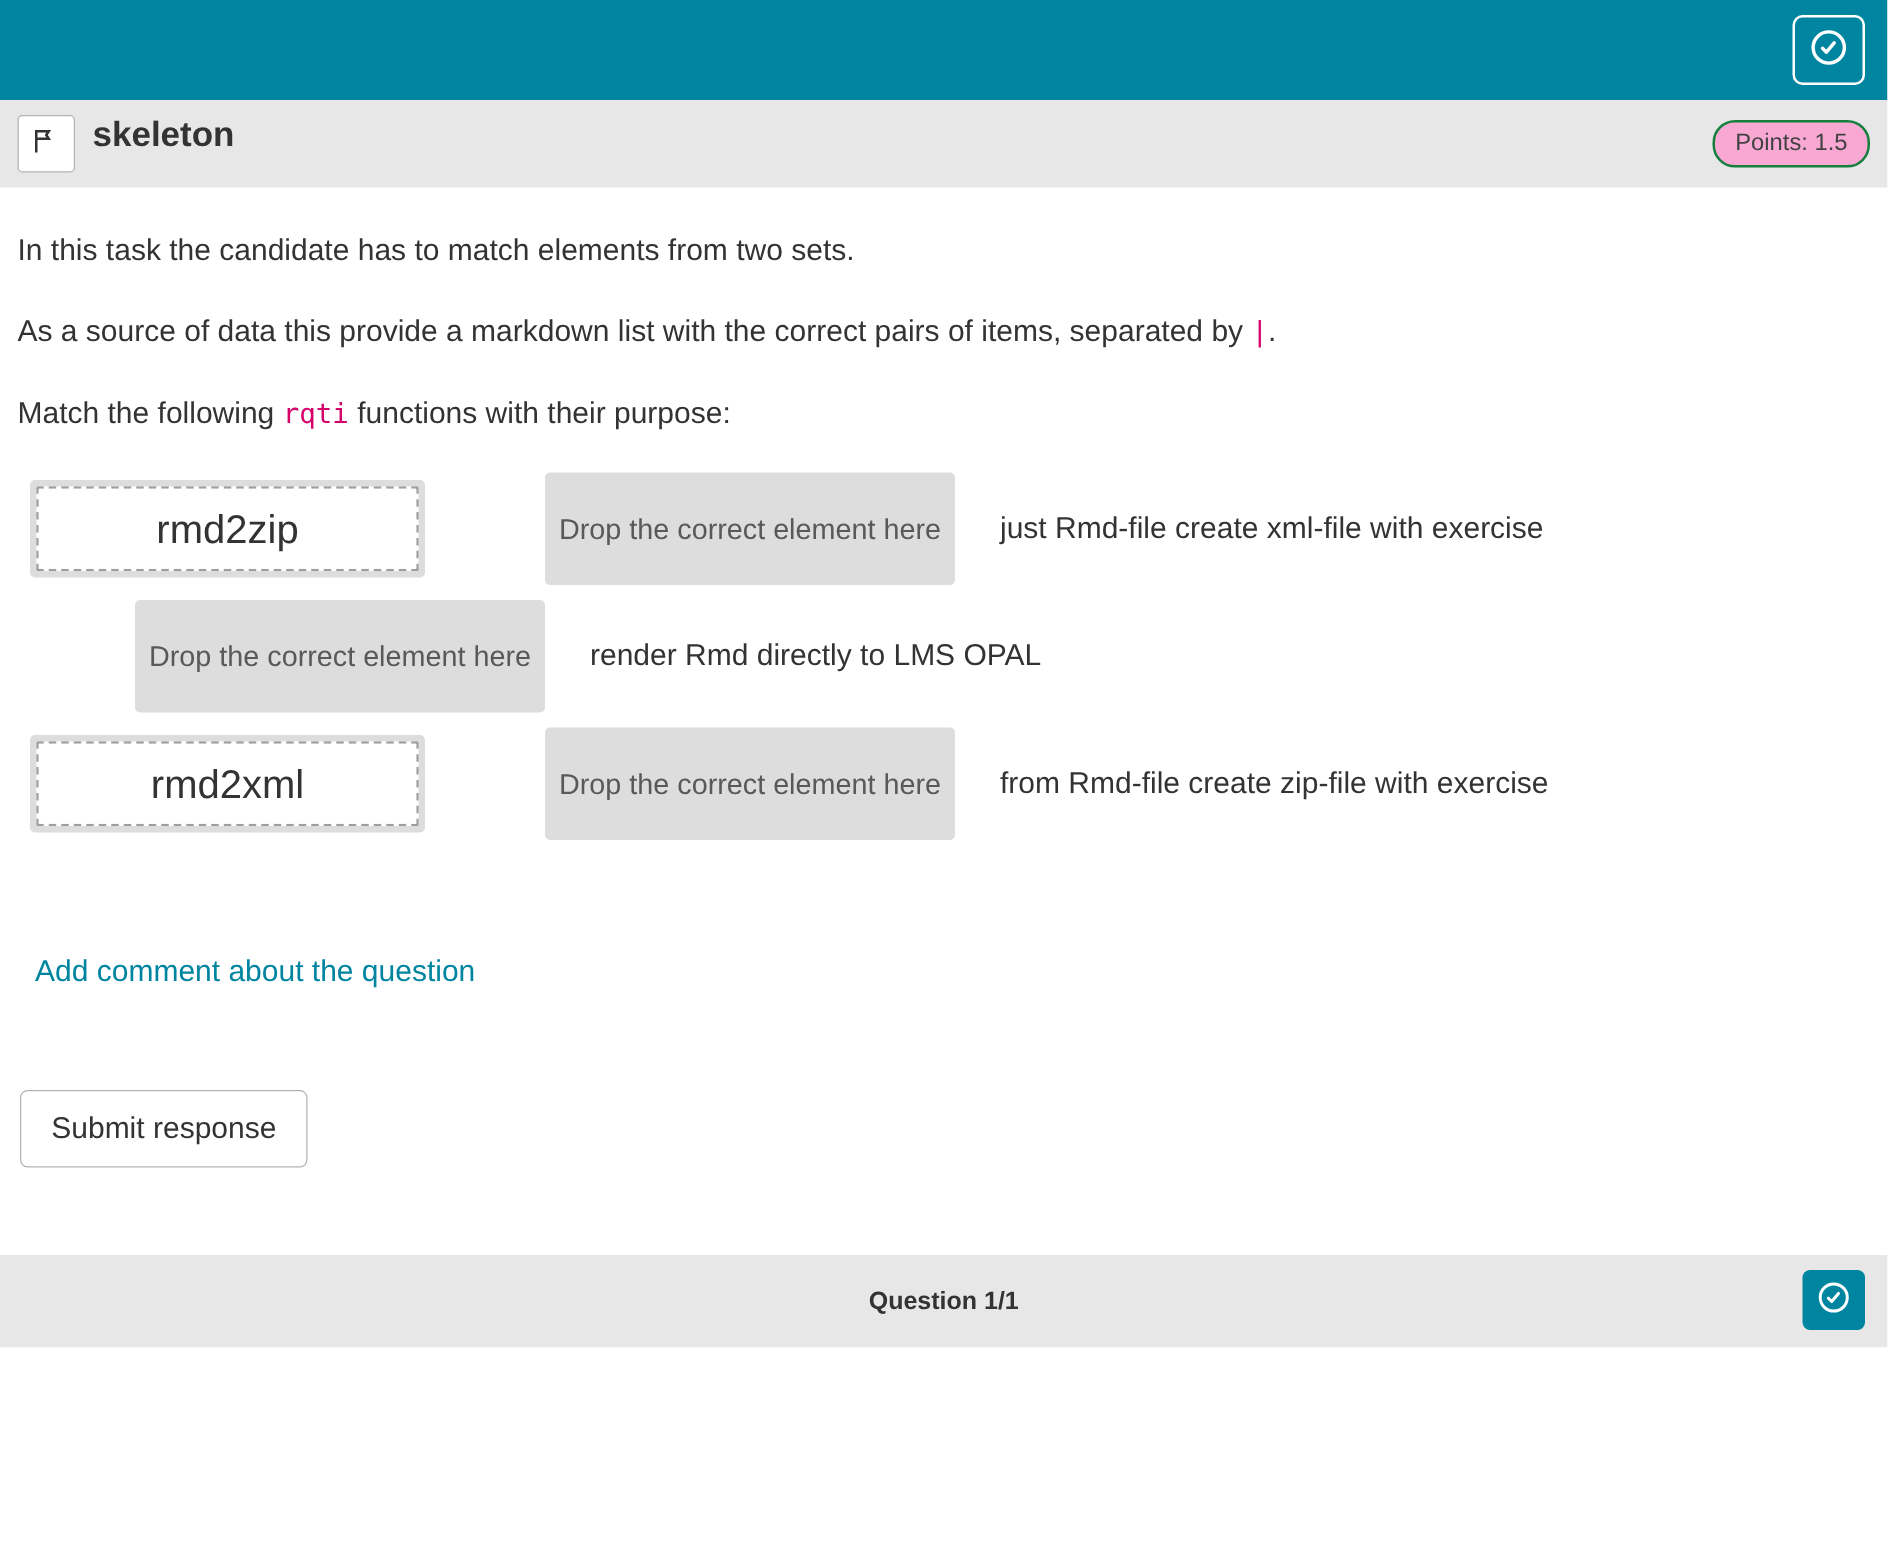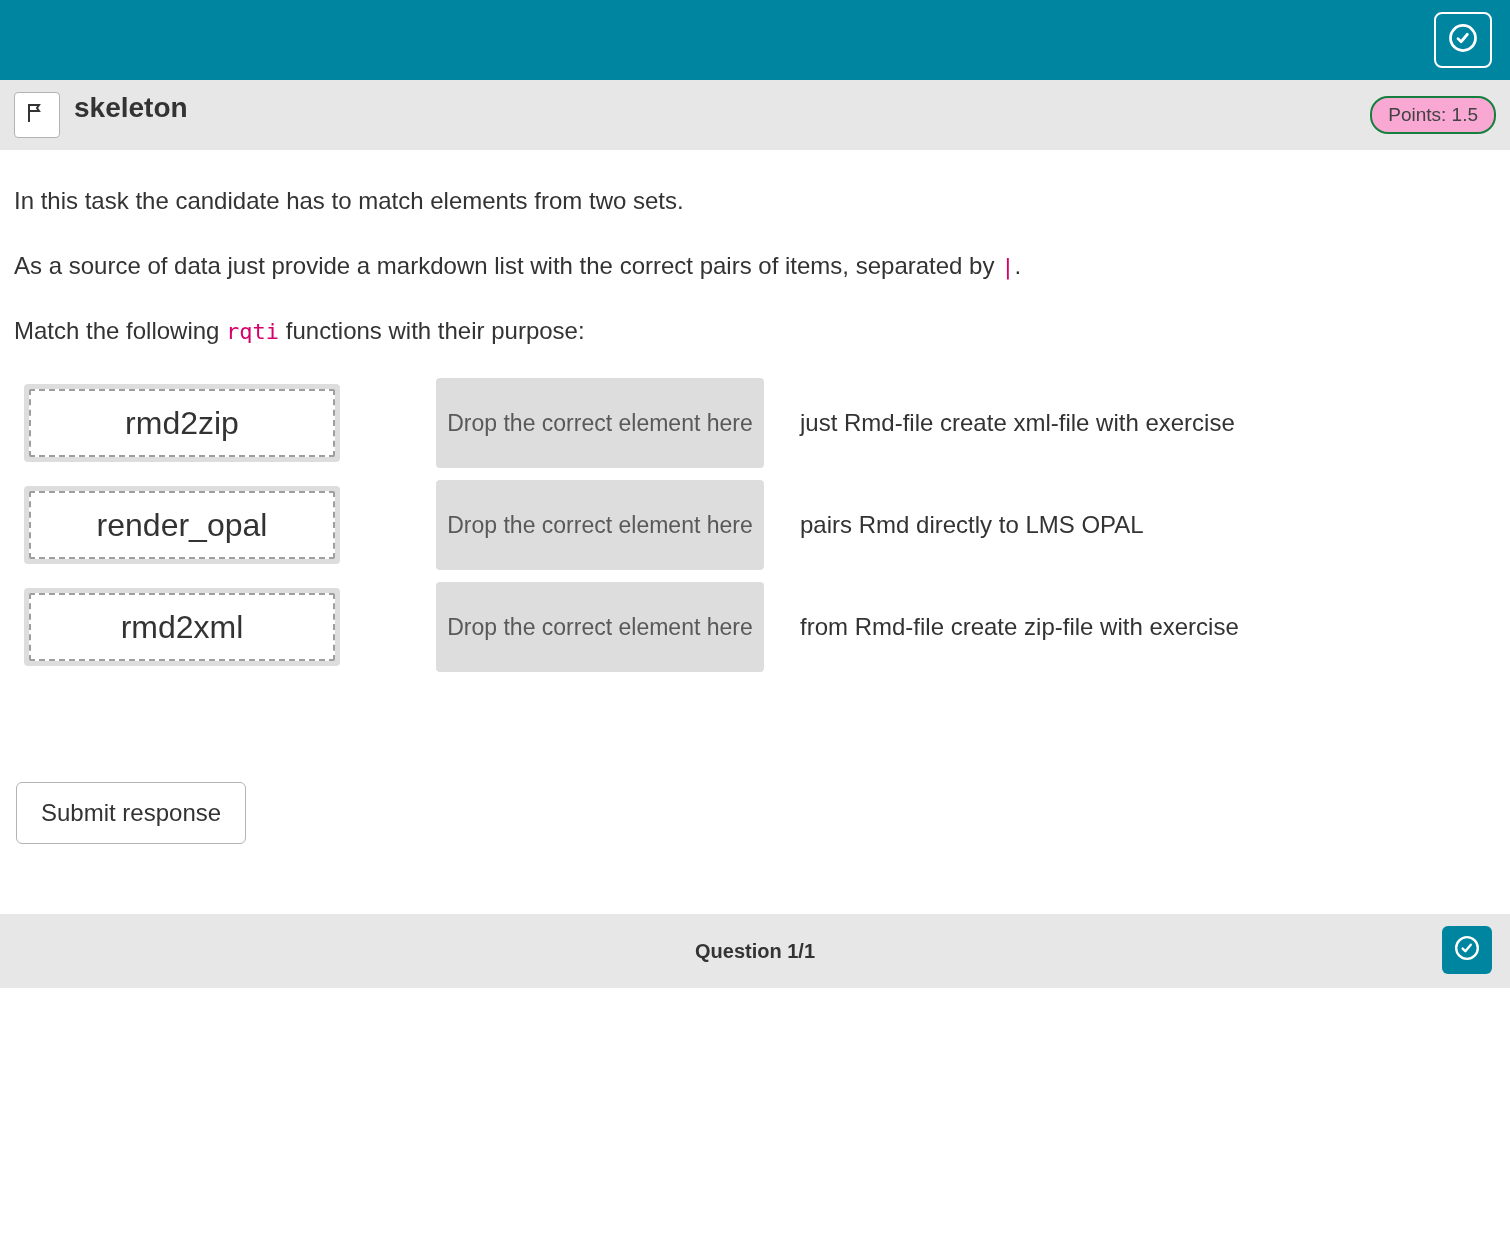--- a/index.html
+++ b/index.html
@@ -202,54 +202,52 @@
     </div>
     <div class="question-title">skeleton</div>
   </div>
   <div class="points-badge">Points: 1.5</div>
 </div>
 
 <div class="content">
   <div class="instructions">
     <p>In this task the candidate has to match elements from two sets.</p>
     <p>
-      <span>As a source of data just provide a markdown list with the correct pairs of items, separated by </span><code>|</code><span>.</span>
+      <span>As a source of data this provide a markdown list with the correct pairs of items, separated by </span><code>|</code><span>.</span>
     </p>
     <p>
       <span>Match the following </span><code>rqti</code><span> functions with their purpose:</span>
     </p>
   </div>
 
   <div class="match-area">
     <div class="match-row">
       <div class="drag-wrapper">
         <div class="drag-item">rmd2zip</div>
       </div>
       <div class="spacer"></div>
       <div class="drop-zone">Drop the correct element here</div>
       <div class="purpose-text">just Rmd-file create xml-file with exercise</div>
     </div>
     <div class="match-row">
-      <div class="drag-wrapper">
-        <div class="drag-item">render_opal</div>
-      </div>
       <div class="spacer"></div>
       <div class="drop-zone">Drop the correct element here</div>
-      <div class="purpose-text">pairs Rmd directly to LMS OPAL</div>
+      <div class="purpose-text">render Rmd directly to LMS OPAL</div>
     </div>
     <div class="match-row">
       <div class="drag-wrapper">
         <div class="drag-item">rmd2xml</div>
       </div>
       <div class="spacer"></div>
       <div class="drop-zone">Drop the correct element here</div>
       <div class="purpose-text">from Rmd-file create zip-file with exercise</div>
     </div>
   </div>
 
+  <div class="add-comment">Add comment about the question</div>
   <br>
   <button class="submit-btn">Submit response</button>
 </div>
 
 <div class="bottom-bar">
   <div class="question-counter">Question 1/1</div>
   <div class="bottom-complete-btn">
     <span>
       <svg width="26" height="26" viewBox="0 0 24 24" fill="none" stroke="#ffffff" stroke-width="2.2">
         <circle cx="12" cy="12" r="10"></circle>

